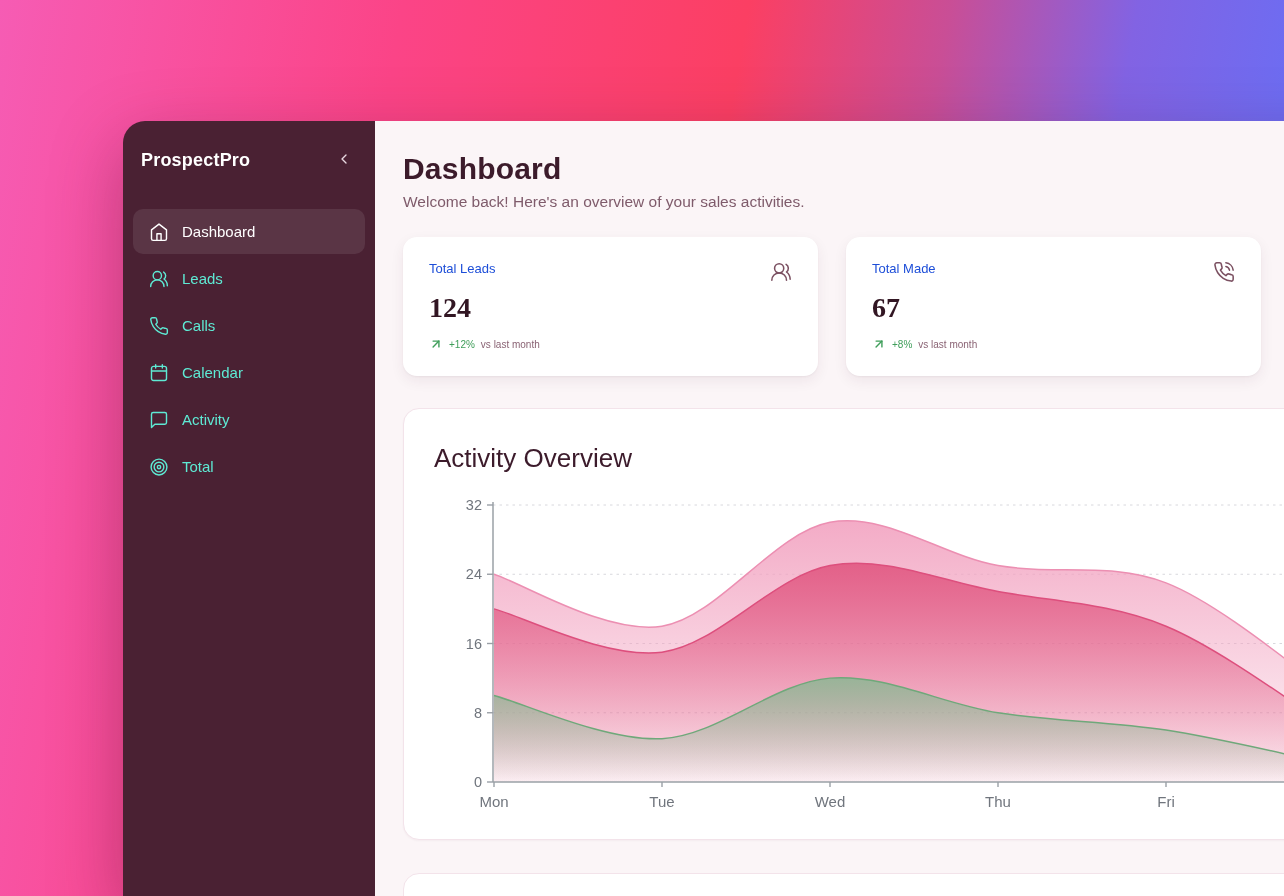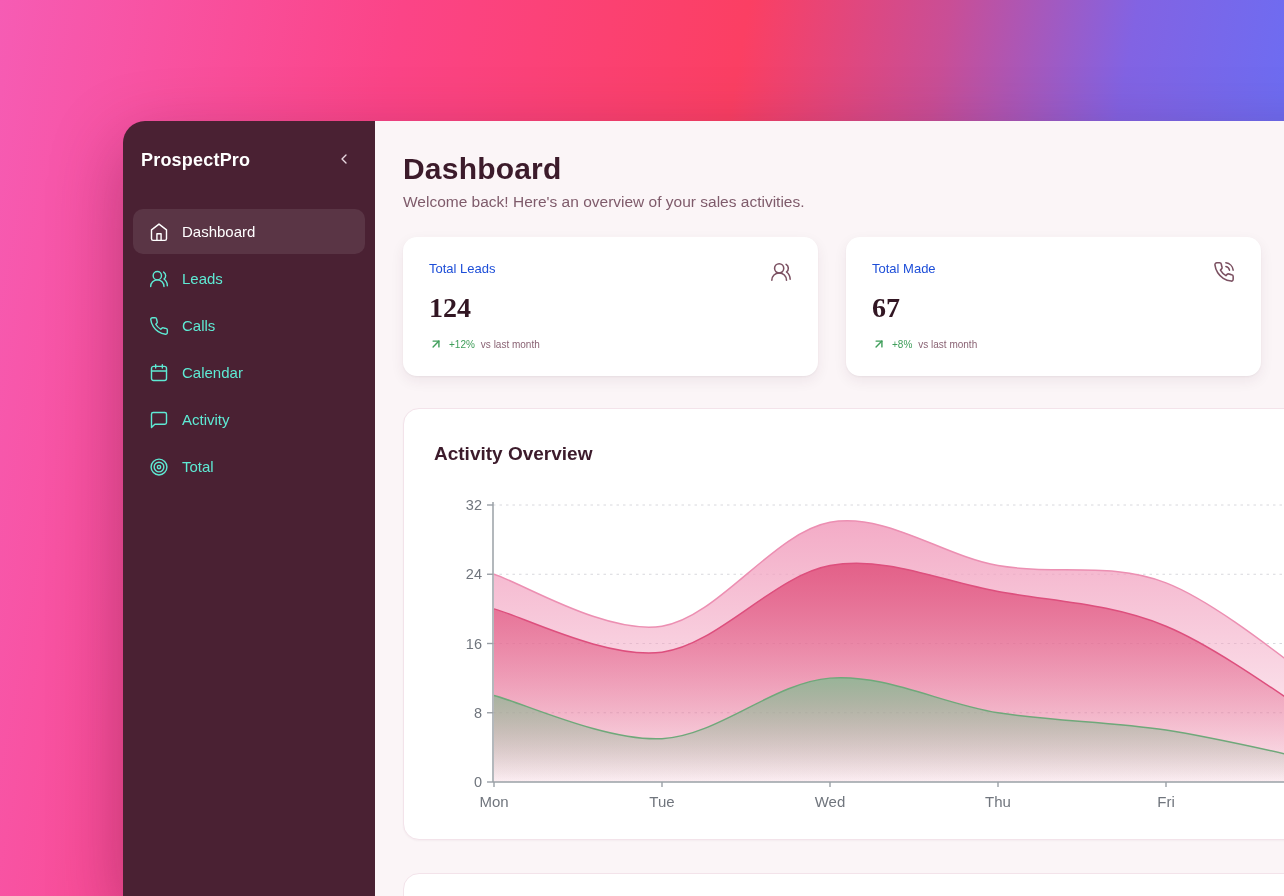--- a/index.html
+++ b/index.html
@@ -57,21 +57,21 @@
   .trend-icon { color:#3f9e5a; width:14px; height:14px; display:inline-flex; }
   .trend-icon svg { width:14px; height:14px; }
   .trend-pct { color:#3f9e5a; }
   .trend-suffix { color:#8a6374; }
   
   .chart-card {
     width:1060px; height:432px; margin-top:32px; background:#ffffff; border-radius:16px;
     border:1px solid #f3e3ea; box-shadow:0 1px 2px rgba(76,33,51,.04);
     position:relative;
   }
-  .chart-title { position:absolute; left:30px; top:34px; font-size:19px; font-weight:700; color:#3c1b2b; }
+  .chart-title { position:absolute; left:30px; top:34px; font-size:26px; font-weight:400; color:#3c1b2b; }
   .chart-svg { position:absolute; left:0; top:0; }
   
   .bottom-card {
     width:1060px; height:220px; margin-top:33px; background:#ffffff; border-radius:16px;
     border:1px solid #f3e3ea;
   }
 </style>
 </head>
 <body>
 

